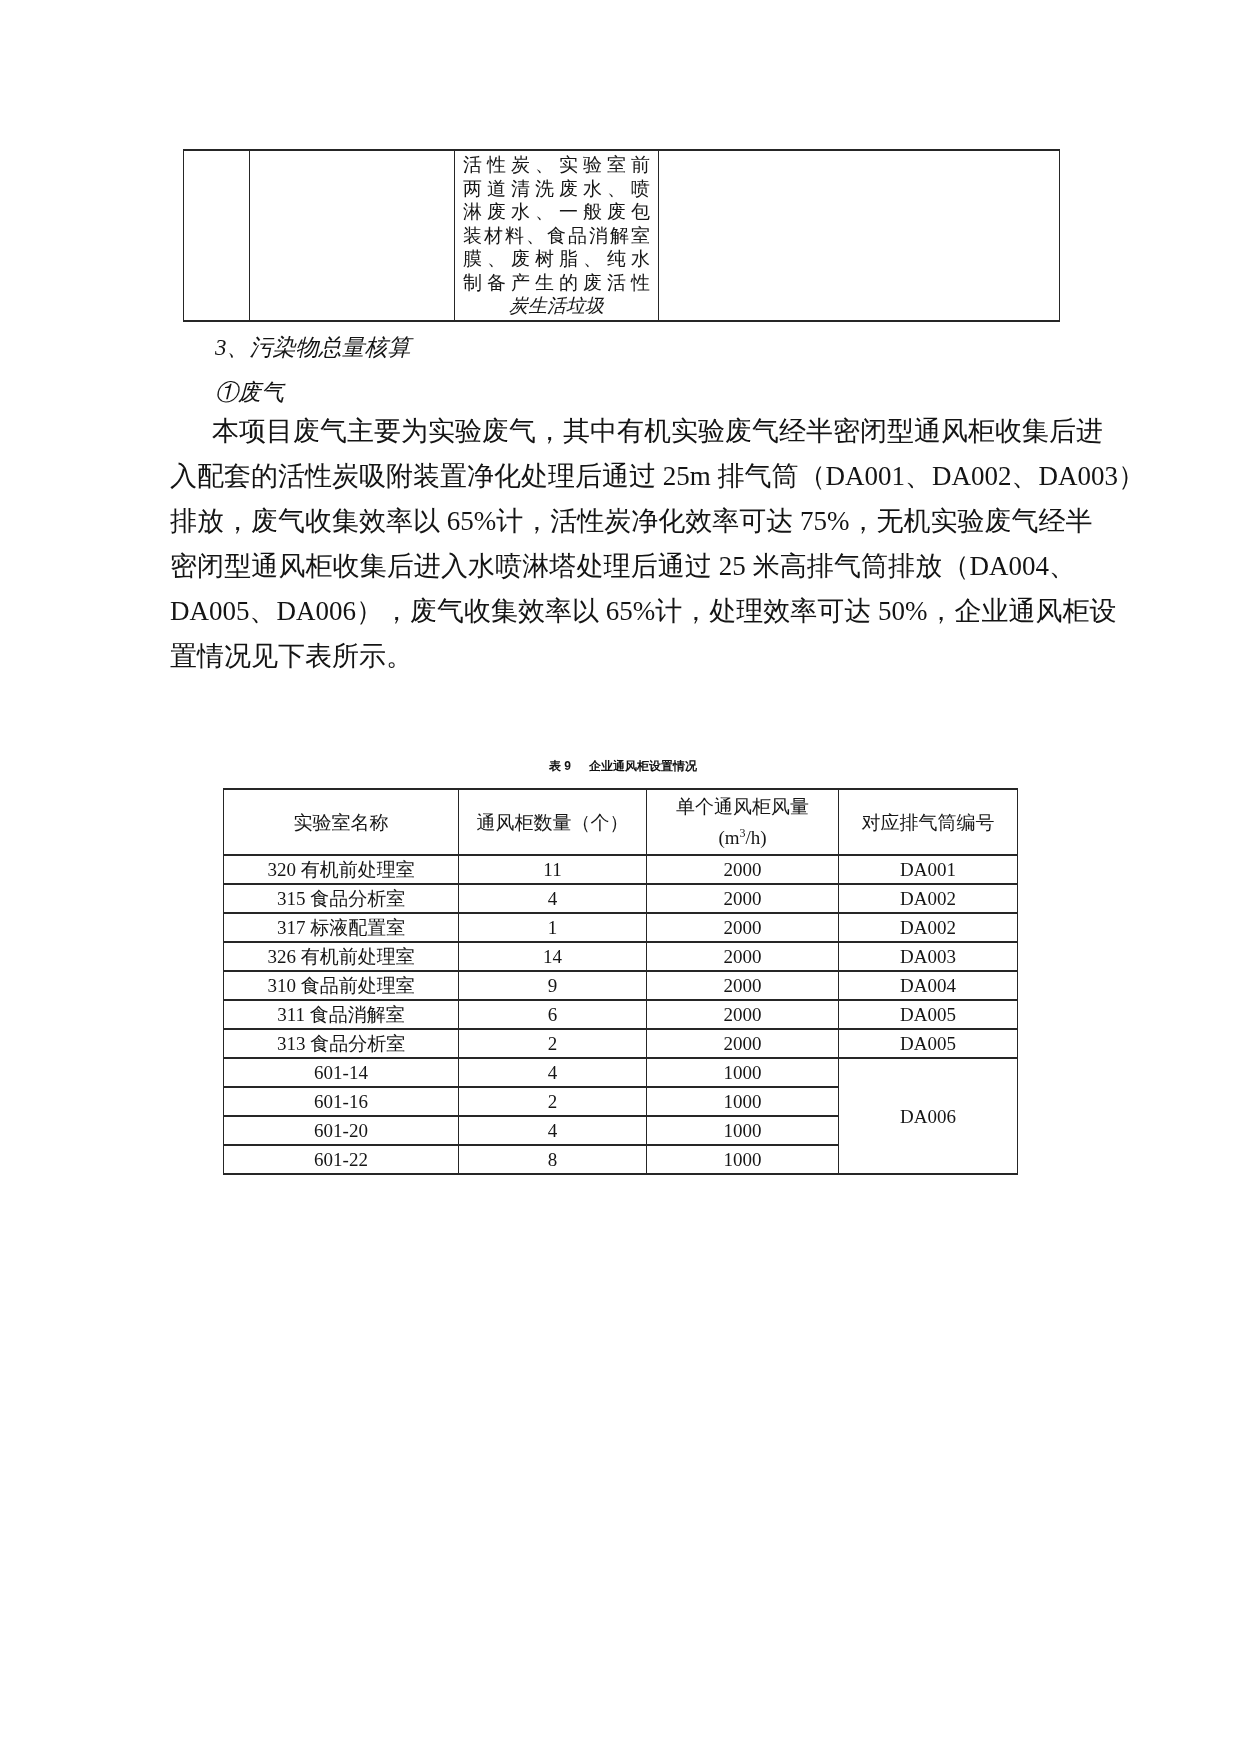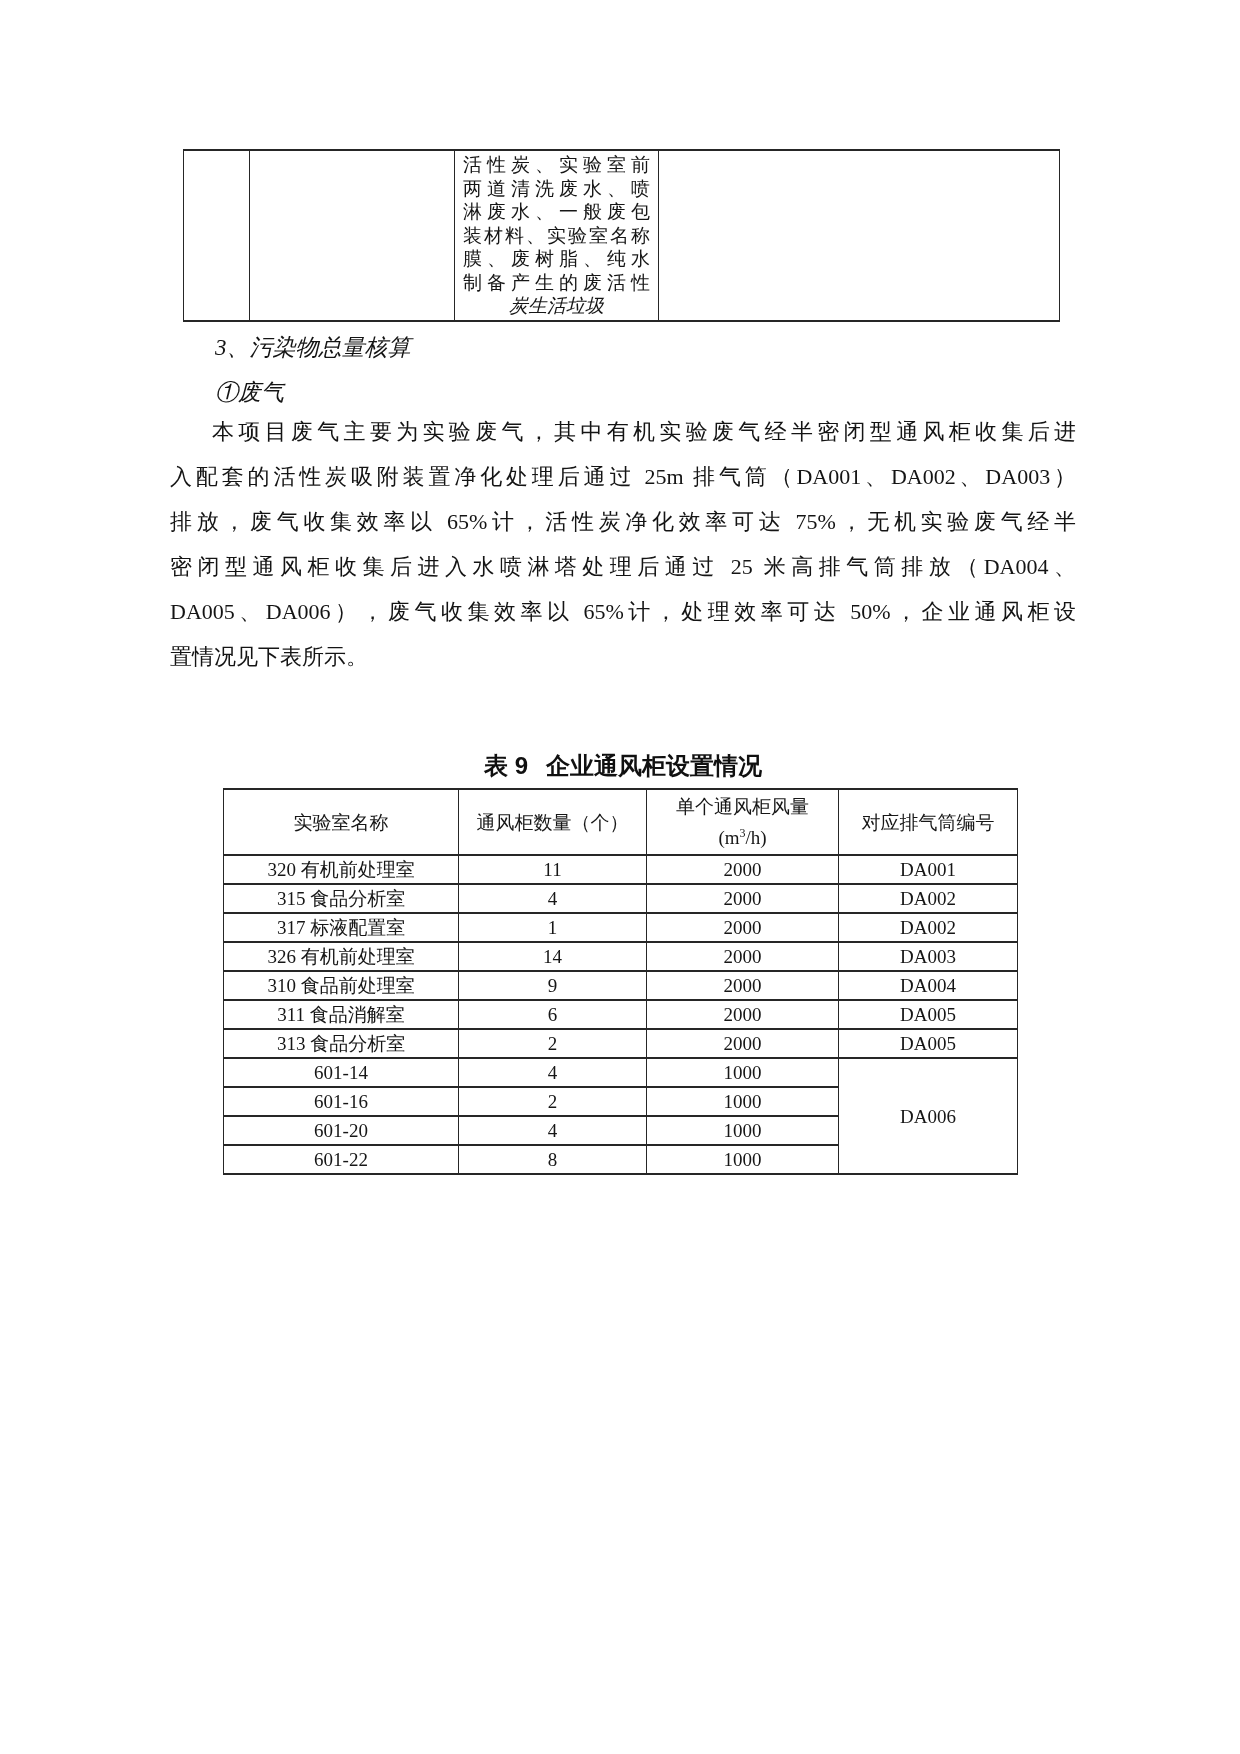--- a/index.html
+++ b/index.html
@@ -58,40 +58,40 @@
   #heading-gas   { top: 378px; }
 
   
   .paragraph {
     position: absolute;
     left: 170px;
     top: 409px;
     width: 906px;
   }
   .para-line {
-    font-size: 22px;
+    font-size: 27px;
     line-height: 45px;
     color: #141414;
     text-align: justify;
     text-align-last: justify;
     white-space: nowrap;
   }
   .para-line.first { padding-left: 42px; }
   .para-line.last  { text-align-last: left; white-space: normal; }
 
   
   .table9-caption {
     position: absolute;
     left: 170px;
     top: 752px;
     width: 906px;
     text-align: center;
     font-family: "Liberation Sans", "DejaVu Sans", sans-serif;
     font-weight: bold;
-    font-size: 24px;
+    font-size: 12px;
     line-height: 28px;
     color: #101010;
   }
   .table9-caption .cap-num { margin-right: 18px; }
 
   
   .table9 {
     position: absolute;
     left: 223px;
     top: 788px;
@@ -125,21 +125,21 @@
 
   <table class="top-table">
     <tbody>
         <tr>
       <td style="width:66px;"></td>
       <td style="width:205px;"></td>
       <td style="width:204px;">
         <div class="waste-line">活性炭、实验室前</div>
         <div class="waste-line">两道清洗废水、喷</div>
         <div class="waste-line">淋废水、一般废包</div>
-        <div class="waste-line">装材料、实验室名称</div>
+        <div class="waste-line">装材料、食品消解室</div>
         <div class="waste-line">膜、废树脂、纯水</div>
         <div class="waste-line">制备产生的废活性</div>
         <div class="waste-line last">炭生活垃圾</div>
       </td>
       <td style="width:401px;"></td>
     </tr>
   </tbody>
     </table>
 
   <div class="heading" id="heading-total">3、污染物总量核算</div>

